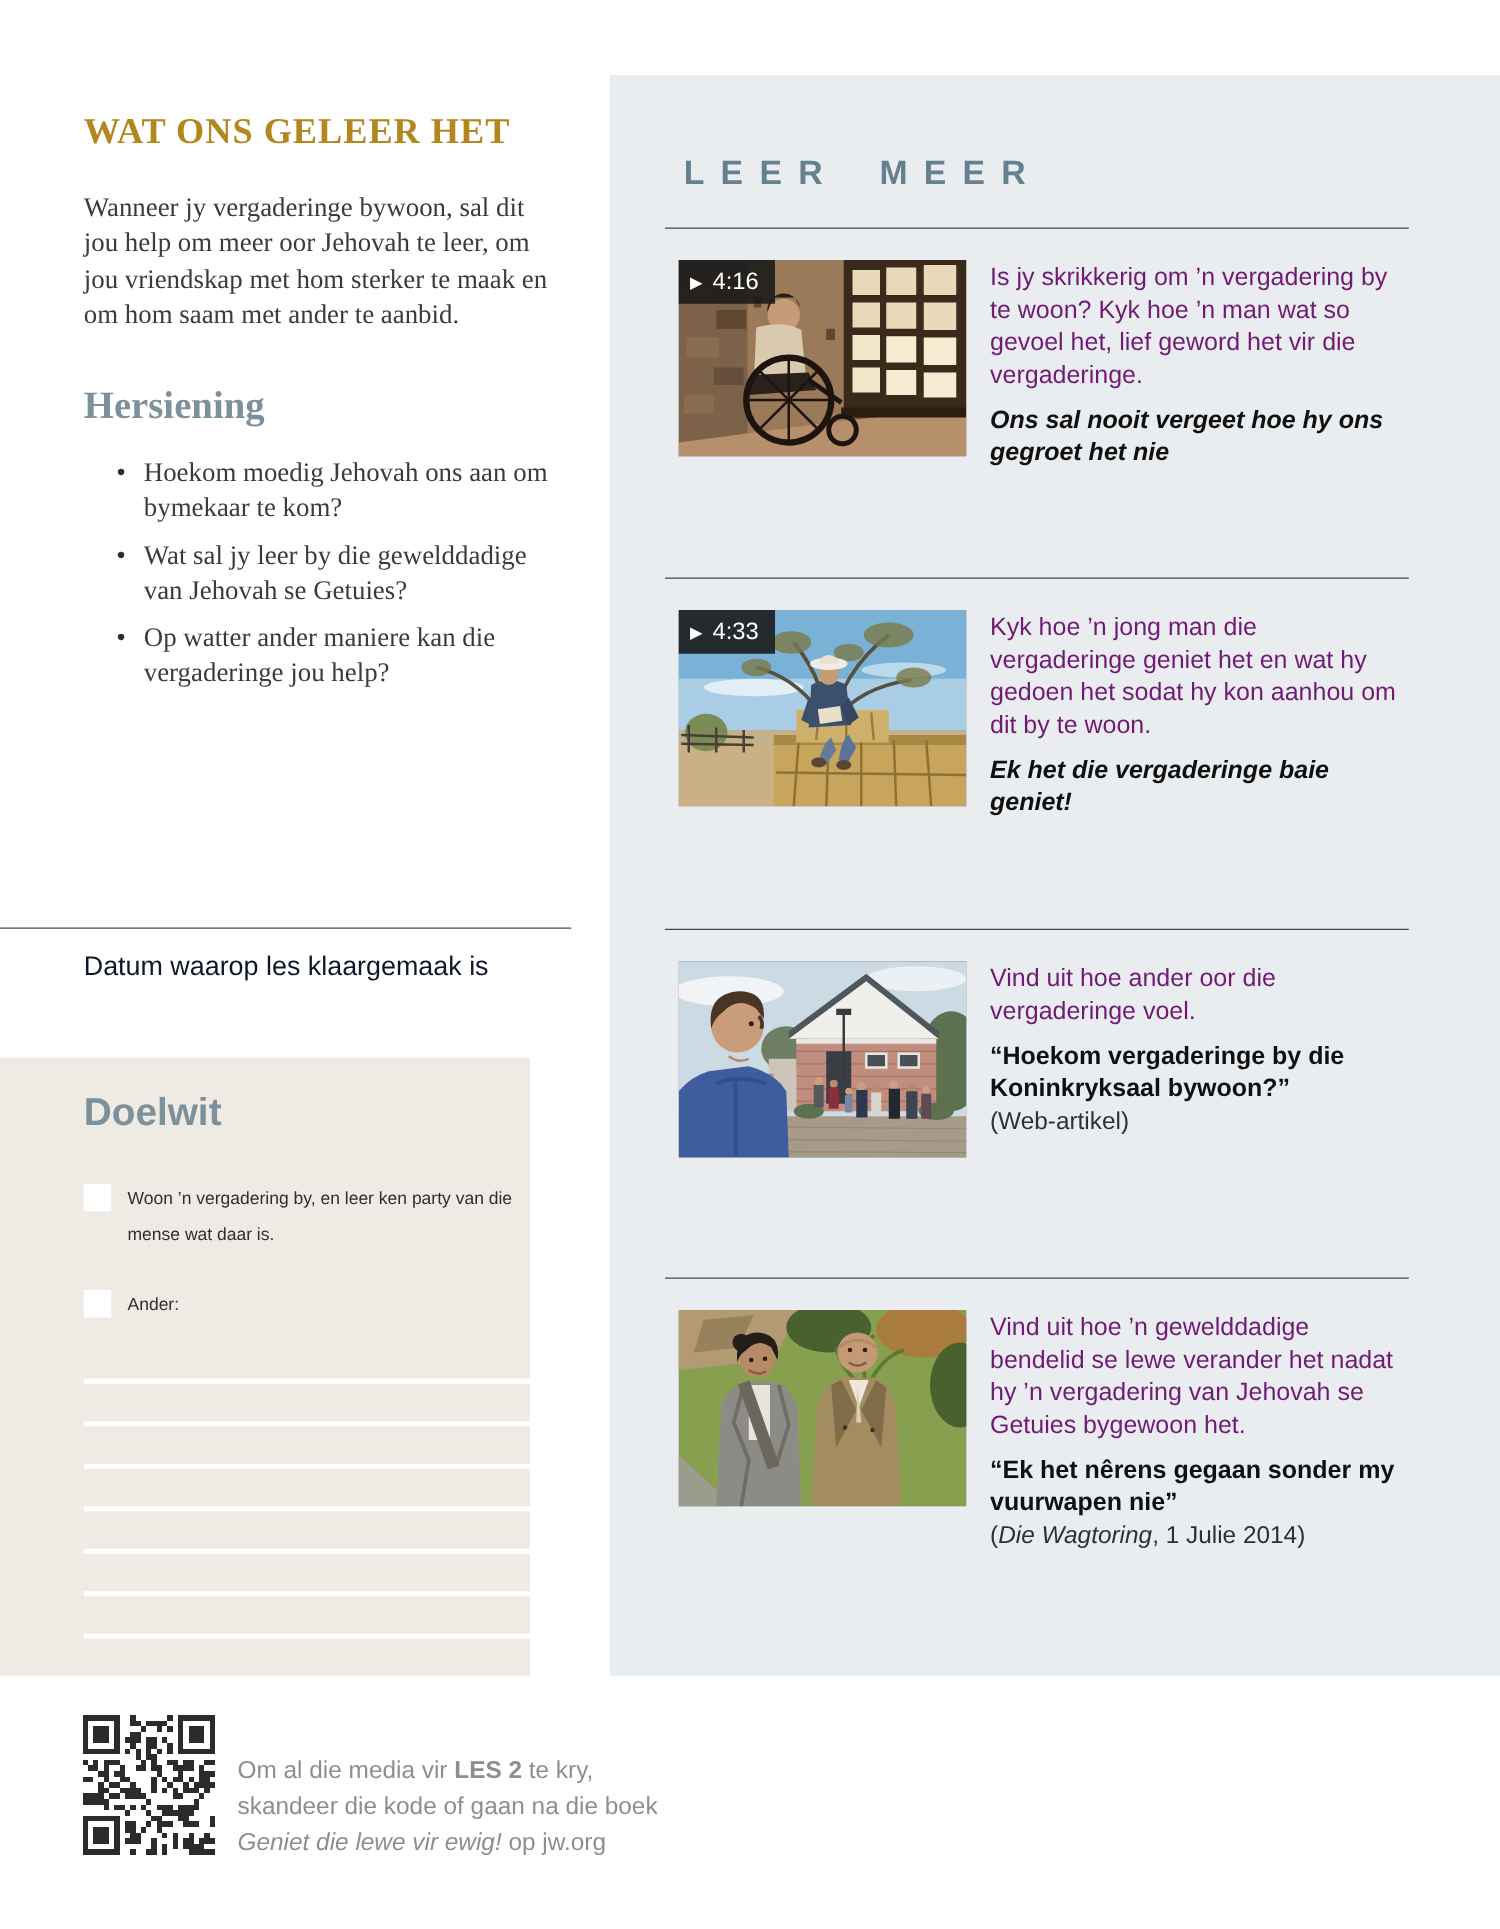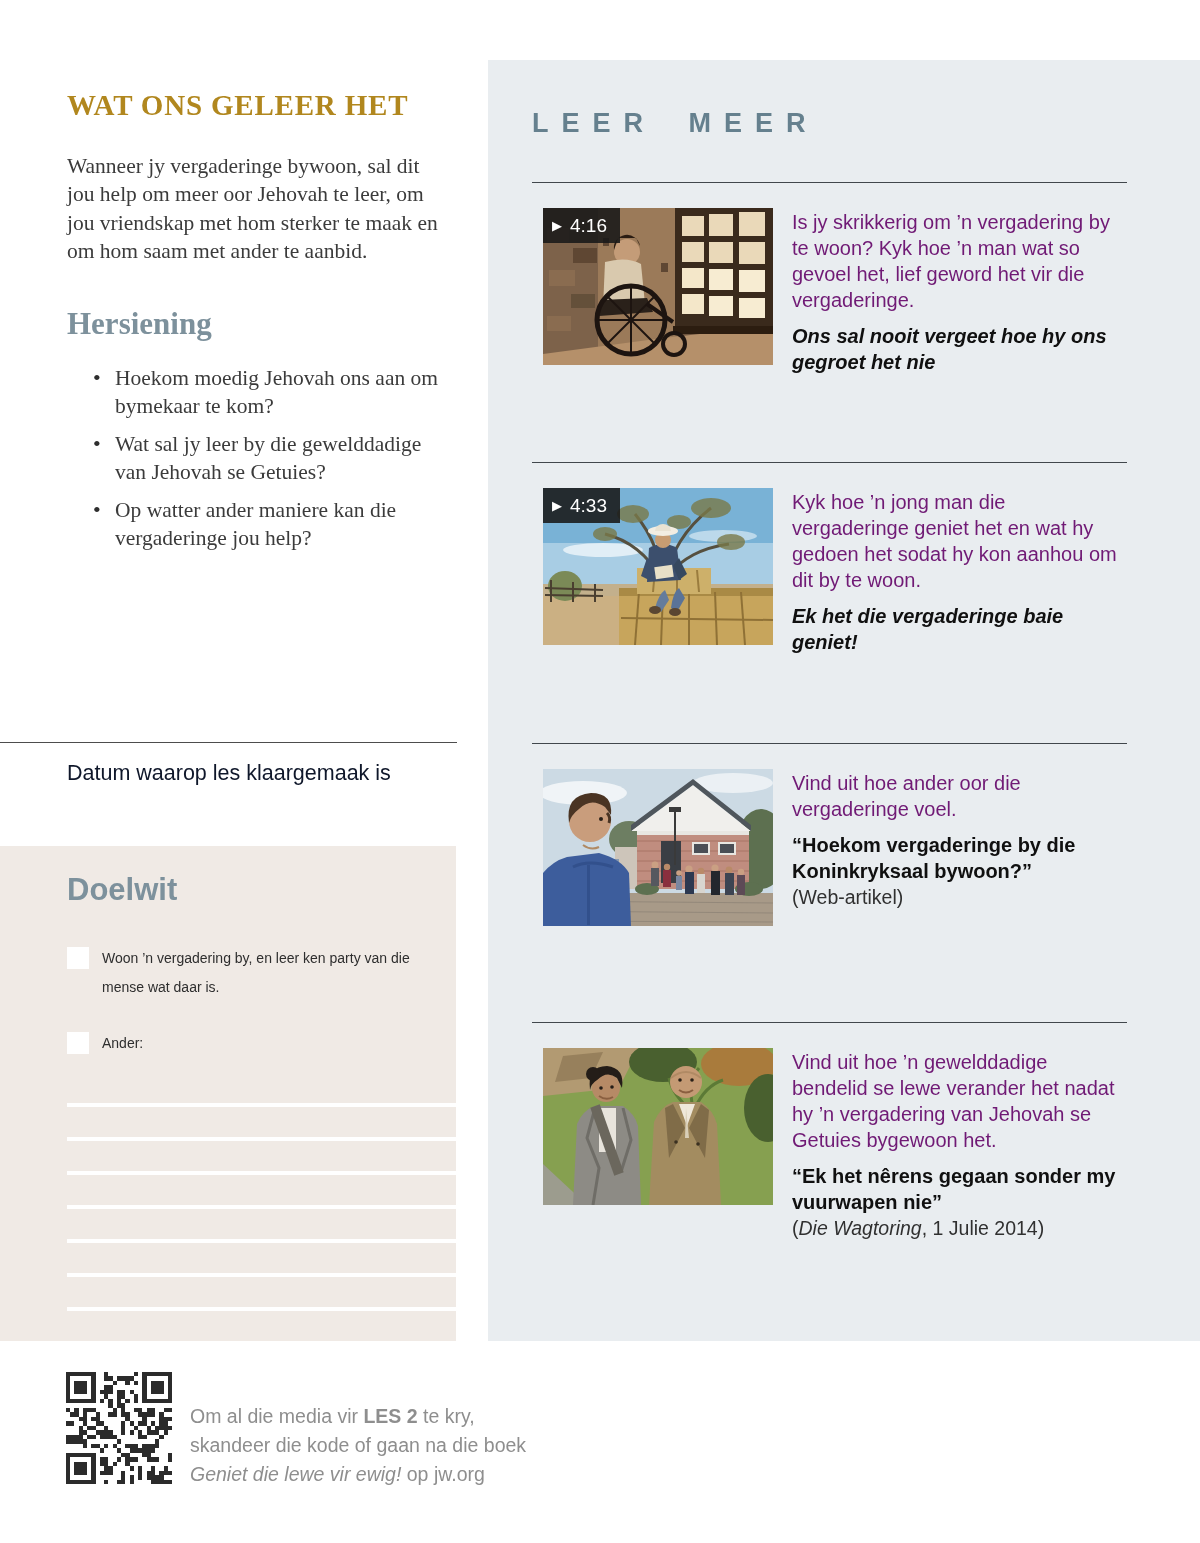--- a/index.html
+++ b/index.html
@@ -21,39 +21,39 @@
   ul.review-list{list-style:none;margin:0;padding:0 0 0 48px;width:330px;}
   ul.review-list li{
     position:relative;font-size:21.5px;line-height:28.5px;margin-bottom:9px;
   }
   ul.review-list li::before{
     content:"\2022";position:absolute;left:-22px;top:0;font-size:22px;color:#2e2e2e;
   }
   #left-rule{position:absolute;left:0;top:742px;width:457px;border-top:1.5px solid #4d4d4d;}
   #date-label{position:absolute;left:67px;top:761px;font-size:21.5px;color:#0f172a;}
   
-  #goal-box{position:absolute;left:0;top:846px;width:456px;height:495px;background:var(--goal_bg);}
+  #goal-box{position:absolute;left:0;top:846px;width:424px;height:495px;background:var(--goal_bg);}
   #goal-box .inner{padding:26px 0 0 67px;}
   .goal-title{font-size:31px;font-weight:bold;color:var(--bluegray);margin:0 0 36px 0;}
   .goal-option{display:flex;margin-bottom:28px;}
   .goal-checkbox{width:22px;height:22px;background:#fff;flex:none;margin-top:3px;}
   .goal-option .opt-label{font-size:14px;line-height:28.5px;margin-left:13px;width:325px;color:#2e2e2e;}
   .write-line{position:absolute;left:67px;width:389px;height:4px;background:#ffffff;}
   
   #qr-block{position:absolute;left:66px;top:1372px;}
   #qr-caption{
     position:absolute;left:190px;top:1402px;width:420px;
     font-size:19.5px;line-height:29px;color:#8e8e8e;
   }
   #qr-caption .b{font-weight:bold;}
   #qr-caption .i{font-style:italic;}
   
   #right-panel{position:absolute;left:488px;top:60px;width:712px;height:1281px;background:var(--panel_bg);}
   .lm-title{
-    position:absolute;left:44px;top:48px;margin:0;
+    position:absolute;left:44px;top:48px;margin:15px;
     font-size:27px;font-weight:bold;letter-spacing:13px;word-spacing:12px;color:var(--leermeer);
   }
   .lm-item{position:absolute;left:44px;width:595px;border-top:1.5px solid #41474c;}
   .lm-row{display:flex;margin-top:25px;padding-left:11px;}
   .thumb{position:relative;width:230px;height:157px;flex:none;background:#777;}
   .thumb svg{display:block;width:230px;height:157px;}
   .badge{
     position:absolute;top:0;left:0;display:flex;align-items:center;
     background:rgba(24,24,24,.88);color:#fff;font-size:19px;line-height:1;
     padding:8px 13px 8px 9px;

